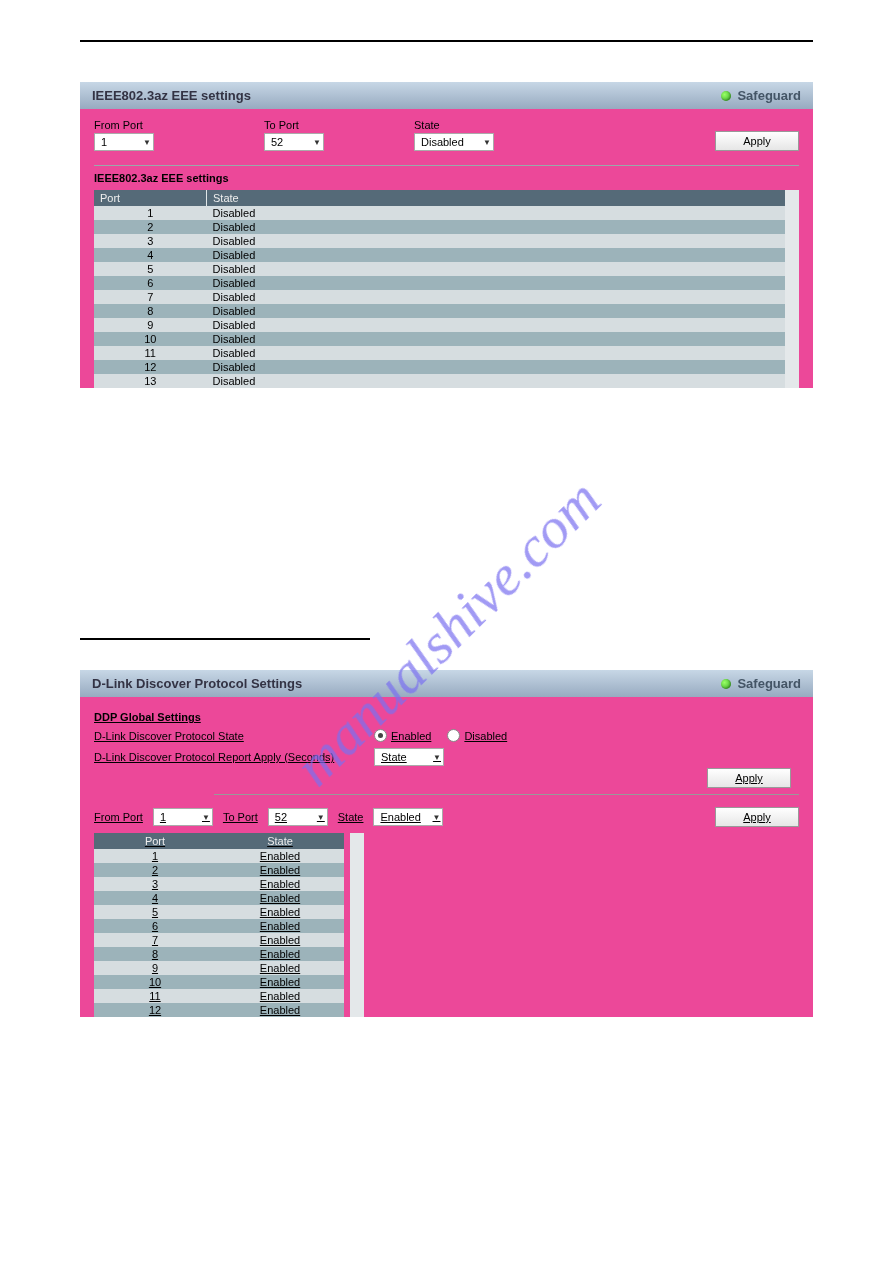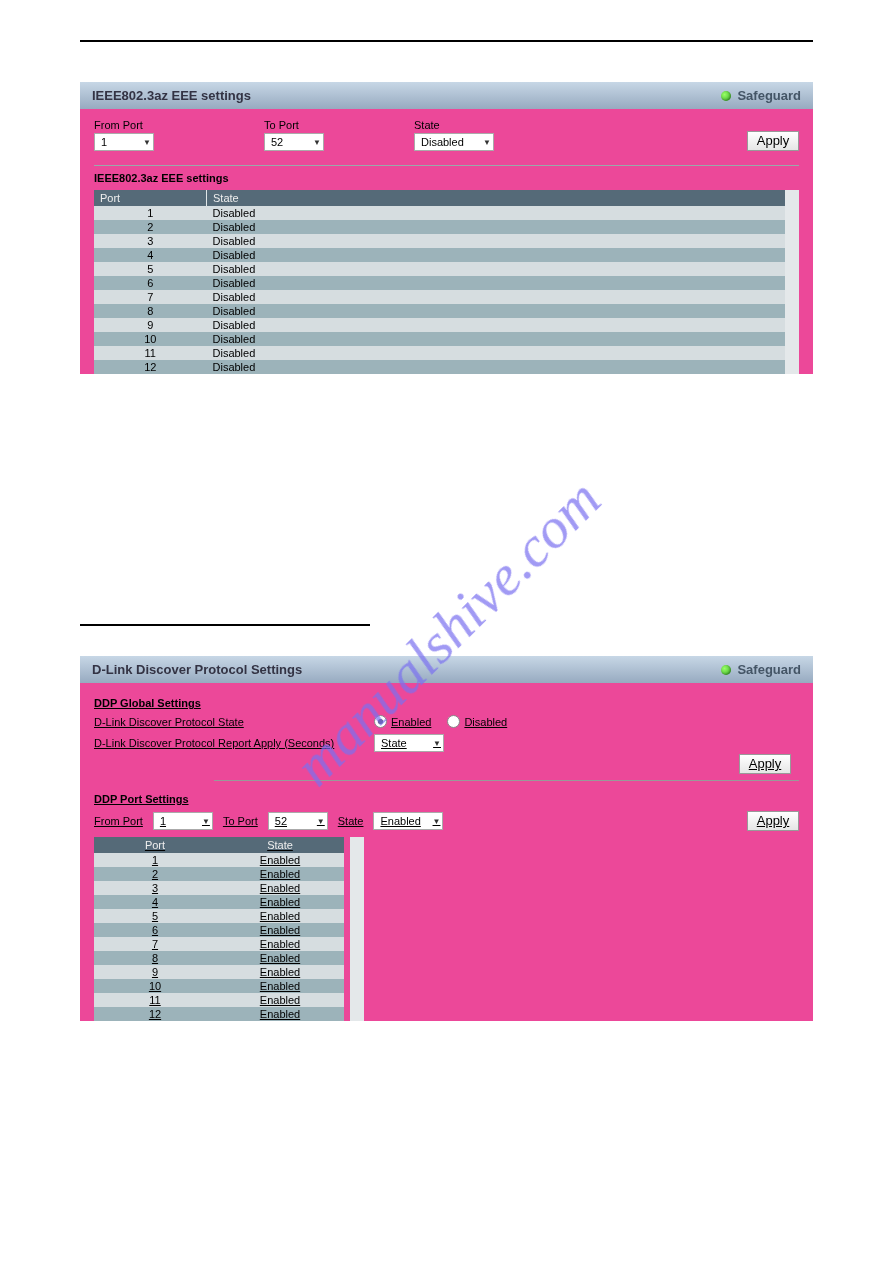--- a/index.html
+++ b/index.html
@@ -81,22 +81,22 @@
     color: #333;
     margin-left: 6px;
   }
   .fake-select.w60 { width: 60px; }
   .fake-select.w70 { width: 70px; }
   .fake-select.w80 { width: 80px; }
   .btn {
     background: linear-gradient(#fff,#e6e6e6);
     border: 1px solid #999;
     height: 20px;
-    width: 52px;
-    font-size: 13px;
+    width: 84px;
+    font-size: 11px;
     text-align: center;
     line-height: 18px;
     box-sizing: border-box;
   }
   .flex-spacer { flex: 1; }
   .sub-rule {
     border: none;
     border-top: 1px solid #9aa;
     margin: 14px 0 6px 0;
   }
@@ -296,20 +296,24 @@
                   <td>Disabled</td>
                 </tr>
                 <tr class="row-odd">
                   <td class="portcell">11</td>
                   <td>Disabled</td>
                 </tr>
                 <tr class="row-even">
                   <td class="portcell">12</td>
                   <td>Disabled</td>
                 </tr>
+                <tr class="row-odd">
+                  <td class="portcell">13</td>
+                  <td>Disabled</td>
+                </tr>
               </tbody>
           </table>
         </div>
         <div class="scroll-strip"></div>
       </div>
     </div>
   </div>
 
   <div class="spacer-block"></div>
   <hr style="border:none;border-top:2px solid #000;width:290px;margin:0 0 30px 0;">
@@ -346,21 +350,20 @@
           <span>State</span>
           <span class="caret">▼</span>
         </div>
       </div>
 
       <div class="ddp-apply-row">
         <div class="btn">Apply</div>
       </div>
       <hr class="ddp-hr">
 
-      <div class="subheading">DDP Port Settings</div>
 
       <div class="ddp-port-controls">
         <span>From Port</span>
         <div class="fake-select w60">
           <span>1</span>
           <span class="caret">▼</span>
         </div>
         <span>To Port</span>
         <div class="fake-select w60">
           <span>52</span>

